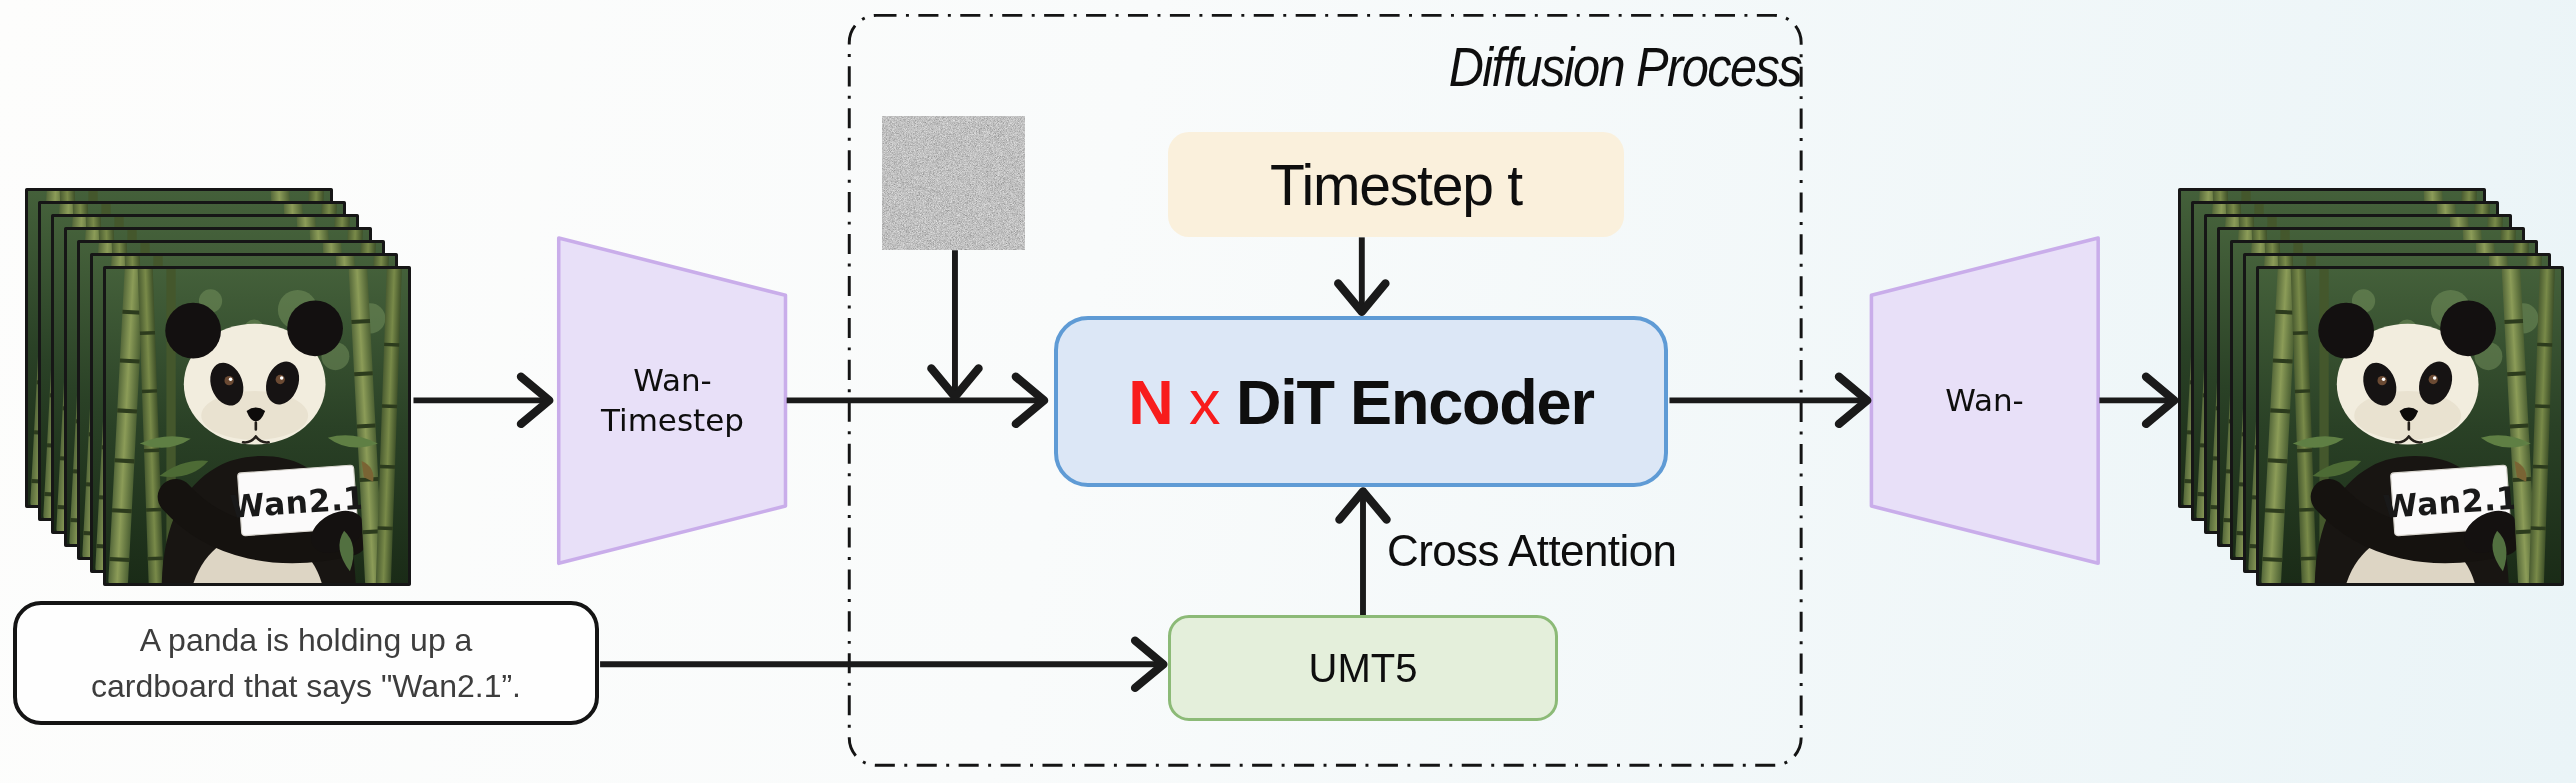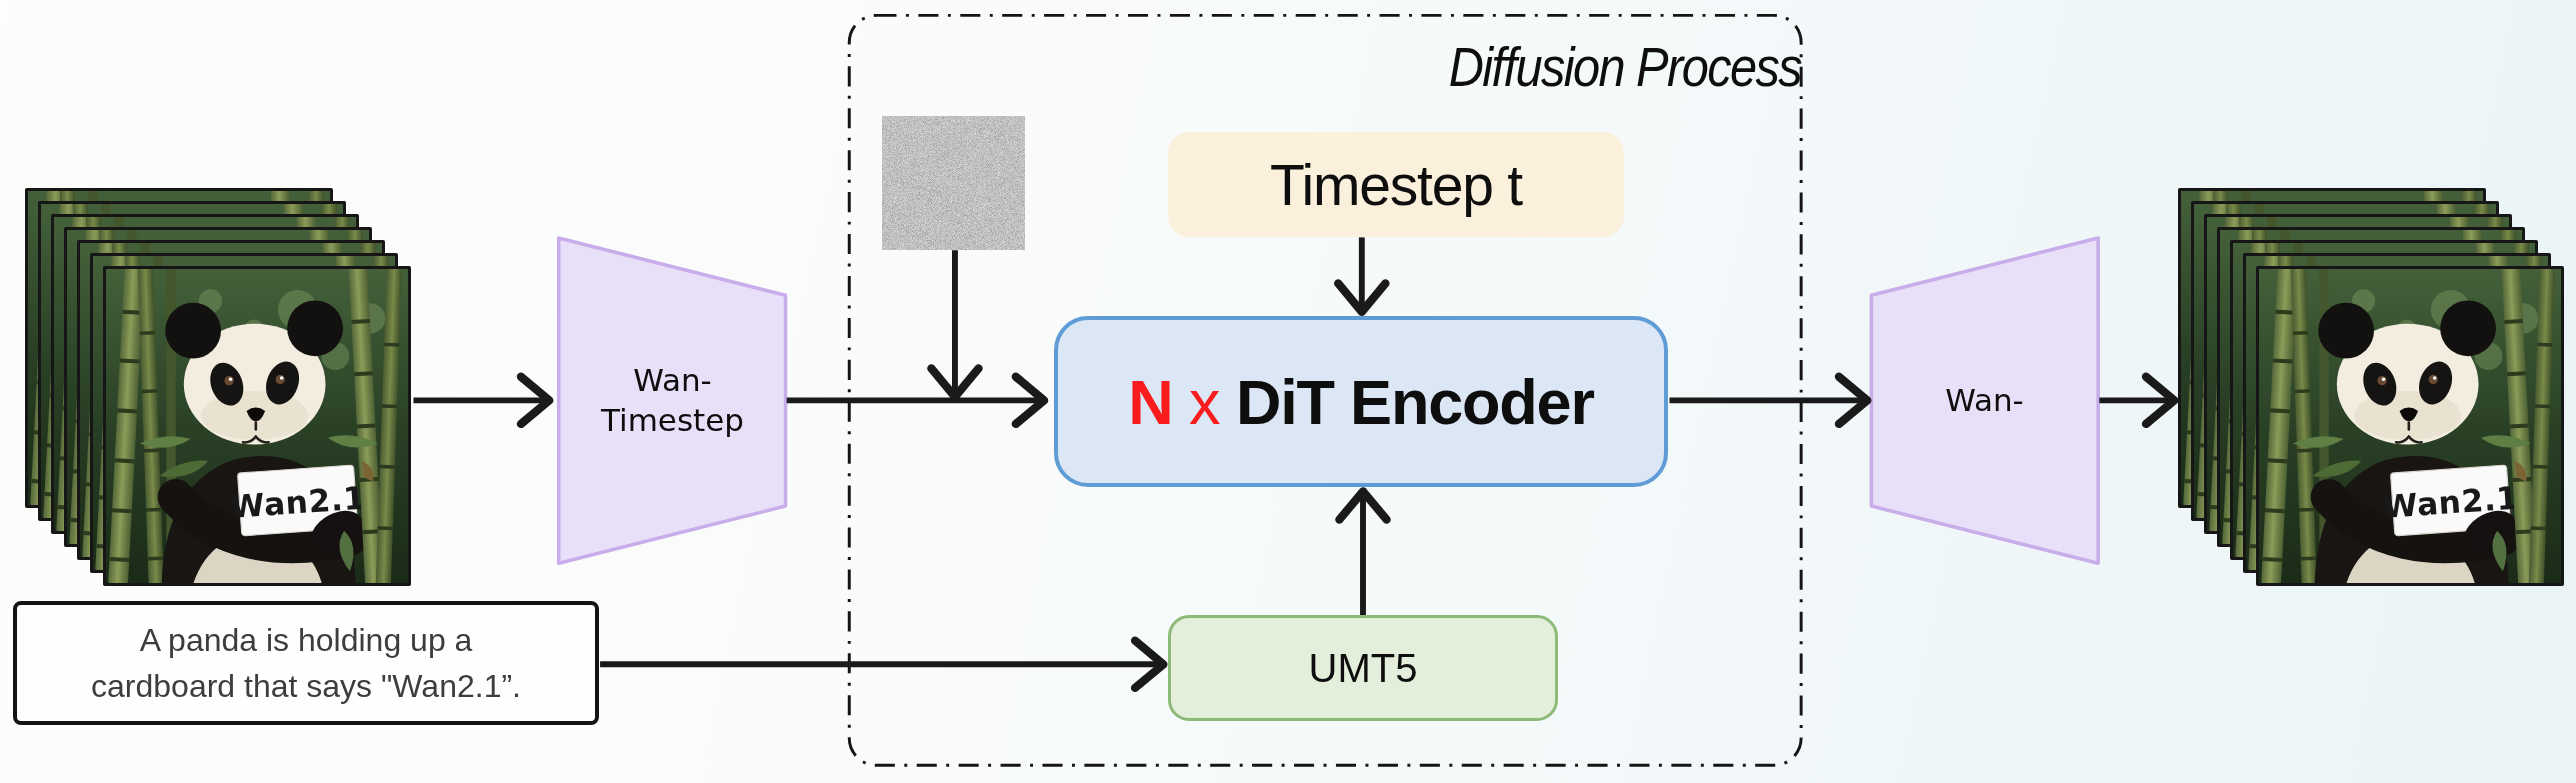--- a/index.html
+++ b/index.html
@@ -28,21 +28,21 @@
     transform:scaleX(.87);transform-origin:right center;white-space:nowrap;}
   #cross-attention{position:absolute;left:1387px;top:526px;font-size:44px;font-weight:500;
     letter-spacing:-0.6px;white-space:nowrap;}
   .vae-label{position:absolute;display:flex;flex-direction:column;align-items:center;justify-content:center;
     font-family:"DejaVu Sans",sans-serif;font-size:31px;line-height:1.28;text-align:center;}
   #enc-label{left:559px;top:238px;width:227px;height:325px;}
   #dec-label{left:1871px;top:238px;width:227px;height:325px;}
 
   
   #bubble{left:13px;top:601px;width:586px;height:124px;background:#fefefe;
-    border:4.1px solid var(--bubble-border,#141414);border-radius:8px;
+    border:4.1px solid var(--bubble-border,#141414);border-radius:28px;
     display:flex;flex-direction:column;align-items:center;justify-content:center;
     font-size:32px;line-height:1.45;color:var(--bubble-text,#3d3d3d);box-sizing:border-box;}
 
   
   .stack{position:absolute;width:390px;height:402px;}
   #stack-left{left:25px;top:188px;}
   #stack-right{left:2178px;top:188px;}
   .frame{position:absolute;width:308px;height:320px;border:3px solid #161616;border-radius:1.8px;
     box-sizing:border-box;background:#24371f;overflow:hidden;}
   .frame svg{display:block;width:100%;height:100%;}
@@ -178,20 +178,21 @@
   <div class="node" id="dit-box">
     <span class="n">N</span>
     <span class="x">x</span>
     <span class="lbl">DiT Encoder</span>
   </div>
 
   <div class="node" id="umt5-box">
     <span>UMT5</span>
   </div>
 
+  <div id="cross-attention">Cross Attention</div>
 
   <div class="vae-label" id="enc-label">
     <div>Wan-</div>
     <div>Timestep</div>
   </div>
   <div class="vae-label" id="dec-label">
     <div>Wan-</div>
   </div>
 
   <div class="node" id="bubble">

